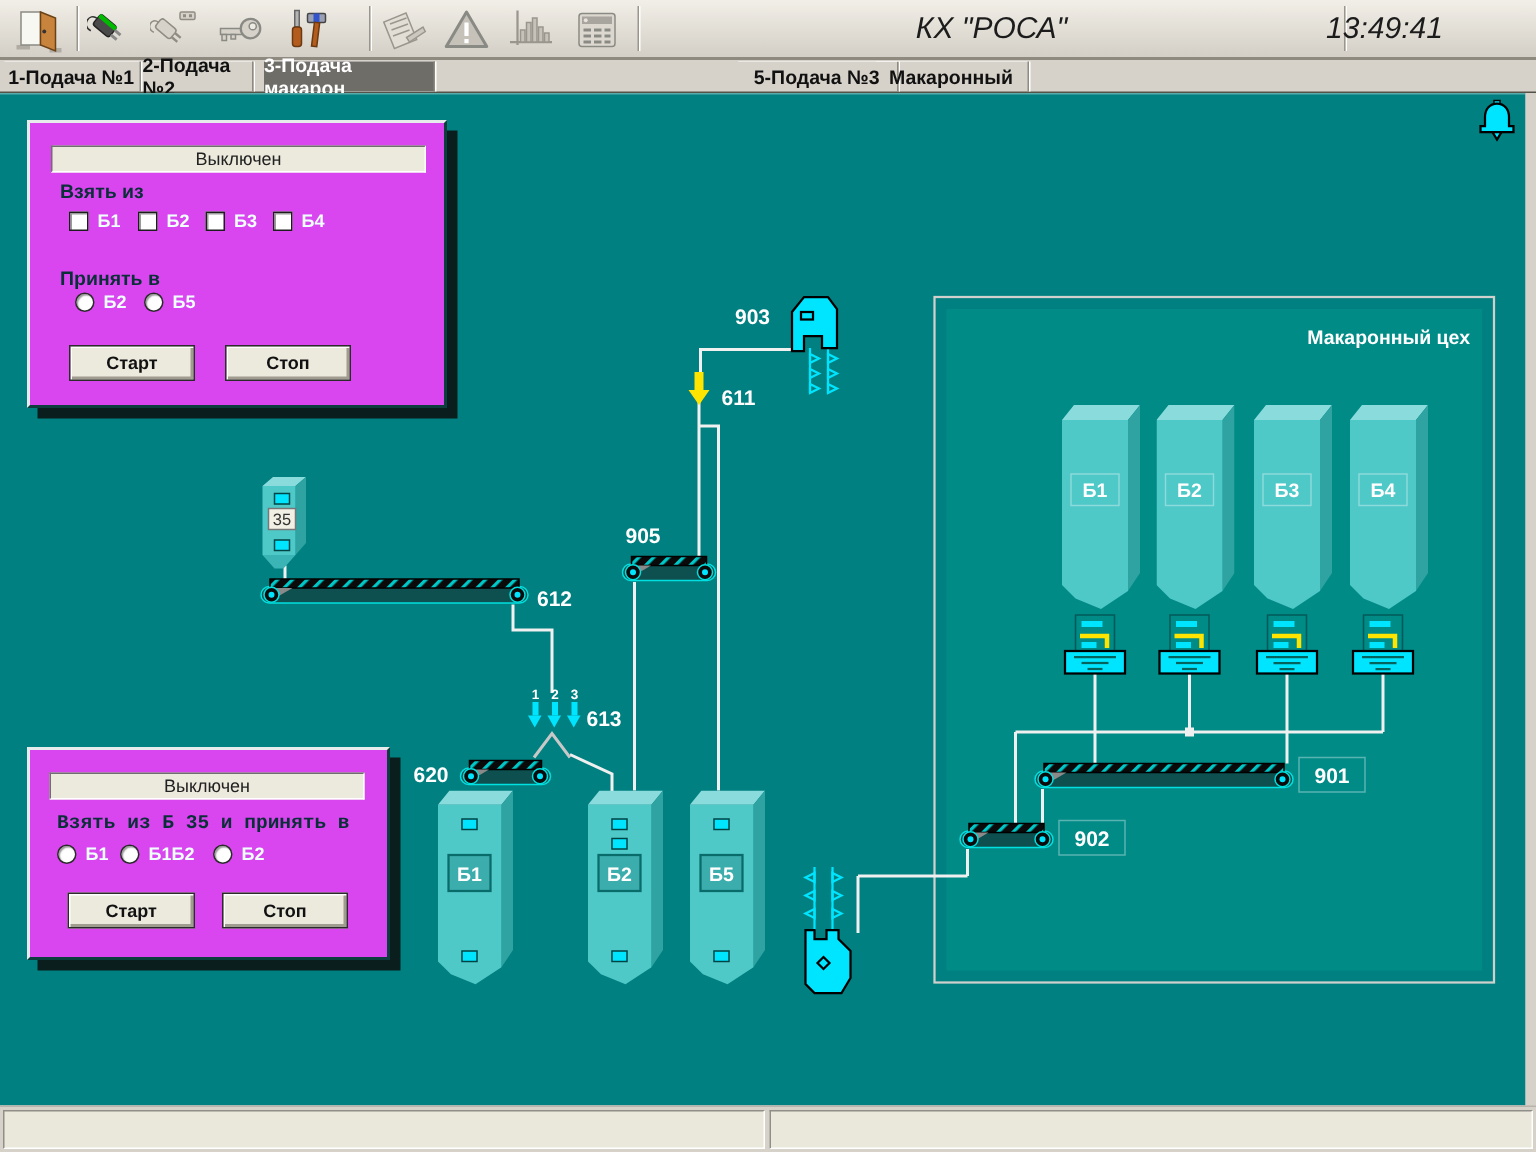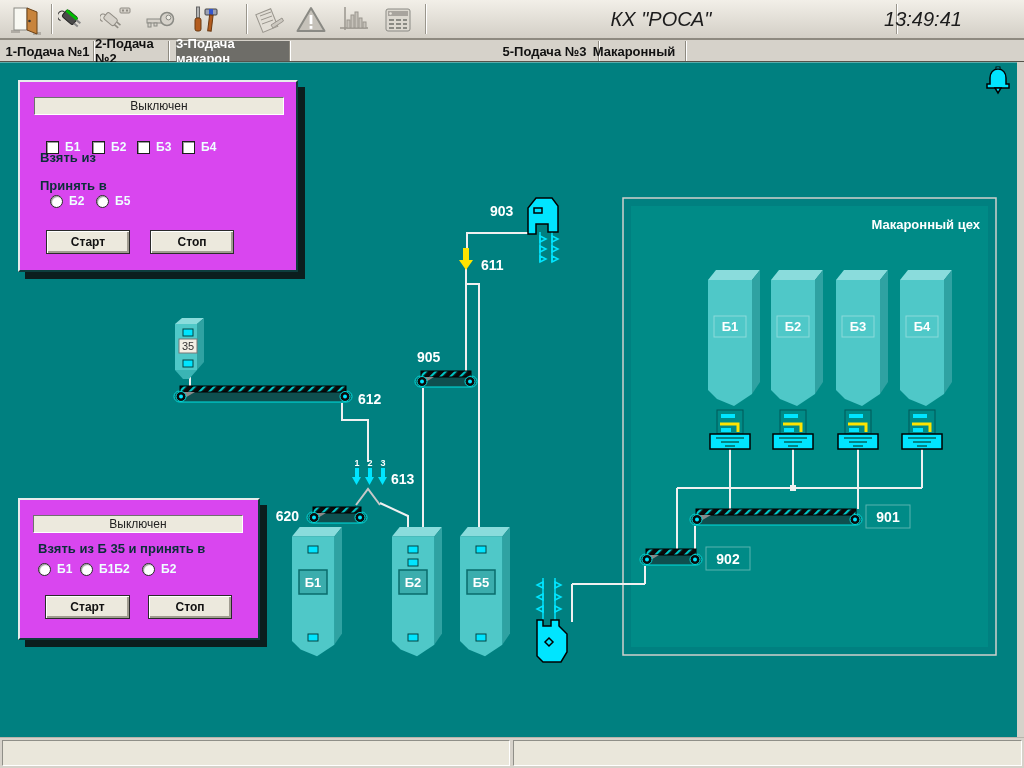--- a/index.html
+++ b/index.html
@@ -439,21 +439,21 @@
     <div style="position:absolute;left:983px;top:4px;width:30px;height:30px;cursor:pointer;">
       <svg width="30" height="30" viewBox="0 0 30 30">
         <rect x="13" y="1" width="4" height="3" fill="#00E5FF" stroke="#000"></rect>
         <path d="M15,3 C10,3 7,7 7,12 L7,18 L4,18 L4,22 L26,22 L26,18 L23,18 L23,12 C23,7 20,3 15,3 Z" fill="#00E5FF" stroke="#000" stroke-width="1.5"></path>
         <path d="M12,22 L18,22 L15,27 Z" fill="#00E5FF" stroke="#000" stroke-width="1.5"></path>
       </svg>
     </div>
 
     <div class="panel" style="left:18px;top:18px;width:280px;height:192px;">
       <div class="statusbox" style="left:14px;top:15px;width:248px;height:16px;">Выключен</div>
-      <div class="plabel" style="left:20px;top:38px;margin-top:30px;">Взять из</div>
+      <div class="plabel" style="left:20px;top:38px;">Взять из</div>
       <div class="ctrl" style="left:26px;top:58px;">
         <span class="cb"></span>
         <span class="clabel">Б1</span>
       </div>
       <div class="ctrl" style="left:72px;top:58px;">
         <span class="cb"></span>
         <span class="clabel">Б2</span>
       </div>
       <div class="ctrl" style="left:117px;top:58px;">
         <span class="cb"></span>
@@ -471,21 +471,21 @@
       <div class="ctrl" style="left:76px;top:112px;">
         <span class="rd"></span>
         <span class="clabel">Б5</span>
       </div>
       <button class="btn95" style="left:26px;top:148px;width:84px;height:24px;">Старт</button>
       <button class="btn95" style="left:130px;top:148px;width:84px;height:24px;">Стоп</button>
     </div>
 
     <div class="panel" style="left:18px;top:436px;width:242px;height:142px;">
       <div class="statusbox" style="left:13px;top:15px;width:208px;height:16px;">Выключен</div>
-      <div class="plabel" style="left:18px;top:41px;">Взять из Б 35 и принять в</div>
+      <div class="plabel" style="left:18px;top:41px;font-family:Liberation Mono, monospace;">Взять из Б 35 и принять в</div>
       <div class="ctrl" style="left:18px;top:62px;">
         <span class="rd"></span>
         <span class="clabel">Б1</span>
       </div>
       <div class="ctrl" style="left:60px;top:62px;">
         <span class="rd"></span>
         <span class="clabel">Б1Б2</span>
       </div>
       <div class="ctrl" style="left:122px;top:62px;">
         <span class="rd"></span>

